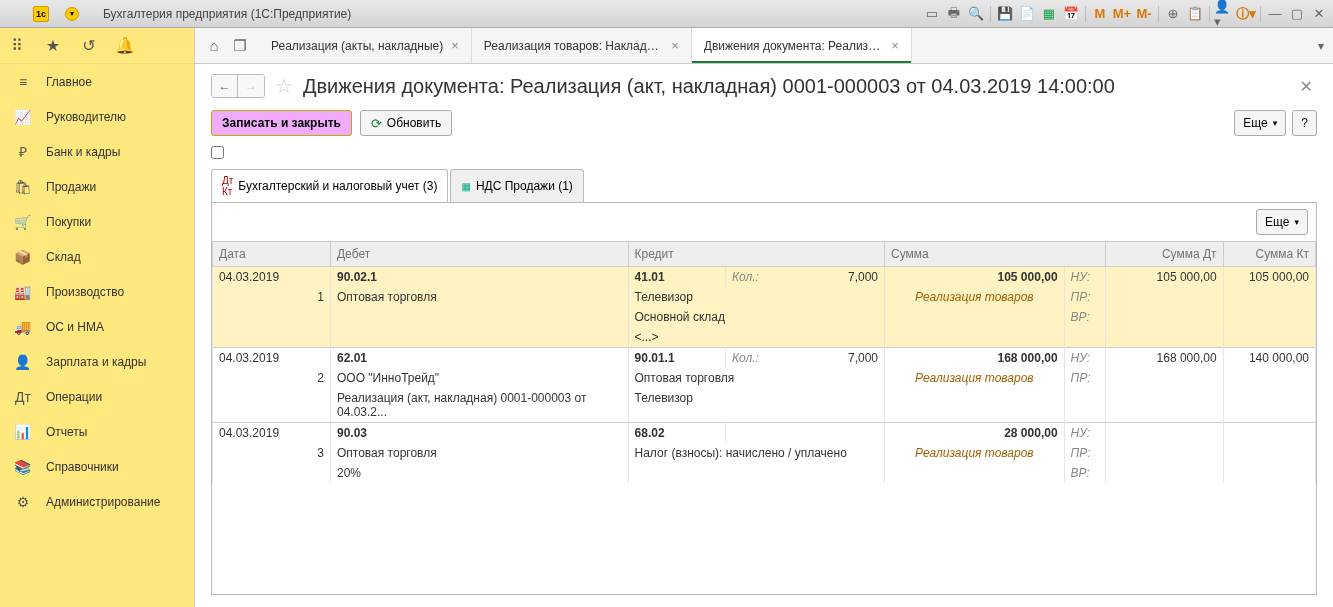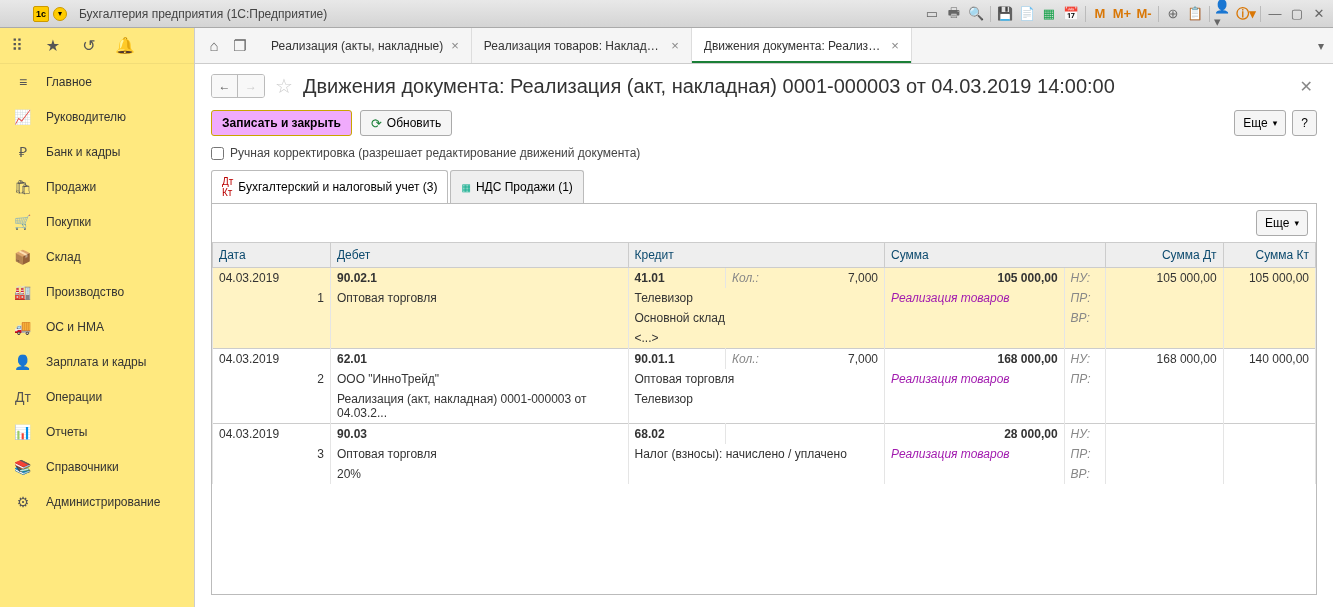--- a/index.html
+++ b/index.html
@@ -1,20 +1,20 @@
 <!DOCTYPE html>
 <html><head>
   <meta charset="utf-8">
   <style>
     * { box-sizing: border-box; margin: 0; padding: 0; }
     body { font-family: Arial, sans-serif; font-size: 12px; background: #f0f0f0; width: 1333px; height: 607px; overflow: hidden; }
     
     
     .titlebar { height: 28px; background: linear-gradient(#e8e8e8,#d4d4d4); display: flex; align-items: center; padding: 0 4px; border-bottom: 1px solid #aaa; }
-    .titlebar-left { display: flex; align-items: center; gap: 4px; padding-left: 29px; }
+    .titlebar-left { display: flex; align-items: center; gap: 16px; padding-left: 29px; }
     .tb-icon { width: 16px; height: 16px; background: #ffcc00; border: 1px solid #cc9900; border-radius: 2px; font-size:9px; display:flex;align-items:center;justify-content:center;font-weight:bold;}
     .tb-dropdown { width: 14px; height: 14px; background: #ffcc00; border: 1px solid #cc9900; border-radius: 50%; display:flex;align-items:center;justify-content:center;font-size:8px;}
     .titlebar-title { margin-left: 8px; color: #444; }
     .titlebar-right { margin-left: auto; display: flex; gap: 2px; align-items: center; }
     .tb-btn { width: 20px; height: 20px; display: flex; align-items: center; justify-content: center; color: #666; cursor: pointer; font-size: 13px; }
     .tb-btn.orange { color: #d97706; font-weight: bold; }
     .tb-btn.green { color: #16a34a; }
     .tb-sep { width:1px; height:16px; background:#bbb; margin:0 2px;}
     
     
@@ -70,26 +70,26 @@
     .inner-tab.active { background: #fff; position: relative; z-index: 2; }
     .it-icon { font-size: 10px; }
     .it-icon.red { color:#b00;}
     .it-icon.teal { color:#0a8;}
     
     
     .grid-wrap { margin: 0 16px 12px 16px; border: 1px solid #bbb; flex:1; display:flex; flex-direction:column; background:#fff; position:relative;}
     .grid-toolbar { display:flex; justify-content:flex-end; padding:6px 8px; }
     .grid { flex:1; overflow:auto; }
     table { border-collapse: collapse; width: 100%; font-size: 12px; }
-    thead th { background: #eee; border: 1px solid #ccc; padding: 5px 6px; text-align: left; font-weight: normal; color: #0c4a6e; position:sticky; top:0;}
+    thead th { background: #eee; border: 1px solid #ccc; padding: 5px 6px; text-align: left; font-weight: normal; color: #737373; position:sticky; top:0;}
     tbody td { border-left: 1px solid #e5e5e5; border-right: 1px solid #e5e5e5; padding: 3px 6px; vertical-align: top; color: #333; }
     tbody tr.row-top td { border-top: 1px solid #ccc; }
     tbody tr.sel td { background: #fff3c4; }
     .bold { font-weight: bold; }
-    .italic { font-style: italic; color: #a21caf; }
+    .italic { font-style: italic; color: #a16207; margin-left: 24px; }
     .right { text-align: right; }
     .muted { color: #888; font-style: italic; }
   </style>
 </head>
 <body>
 
 <div class="titlebar">
   <div class="titlebar-left">
     <span class="tb-icon">1c</span>
     <span class="tb-dropdown">▾</span>
@@ -232,21 +232,20 @@
             <span style="font-size:9px;">▾</span>
           </button>
         <button class="btn small">
             <span>?</span>
           </button>
       </div>
     </div>
 
     <div class="checkrow">
       <input type="checkbox" style="">
-      <span>Ручная корректировка (разрешает редактирование движений документа)</span>
     </div>
 
     <div class="inner-tabs" id="inner-tabs">
         <div class="inner-tab active">
           <span class="it-icon red">Дт<br>Кт</span>
           <span>Бухгалтерский и налоговый учет (3)</span>
         </div>
         <div class="inner-tab">
           <span class="it-icon teal">▦</span>
           <span>НДС Продажи (1)</span>

